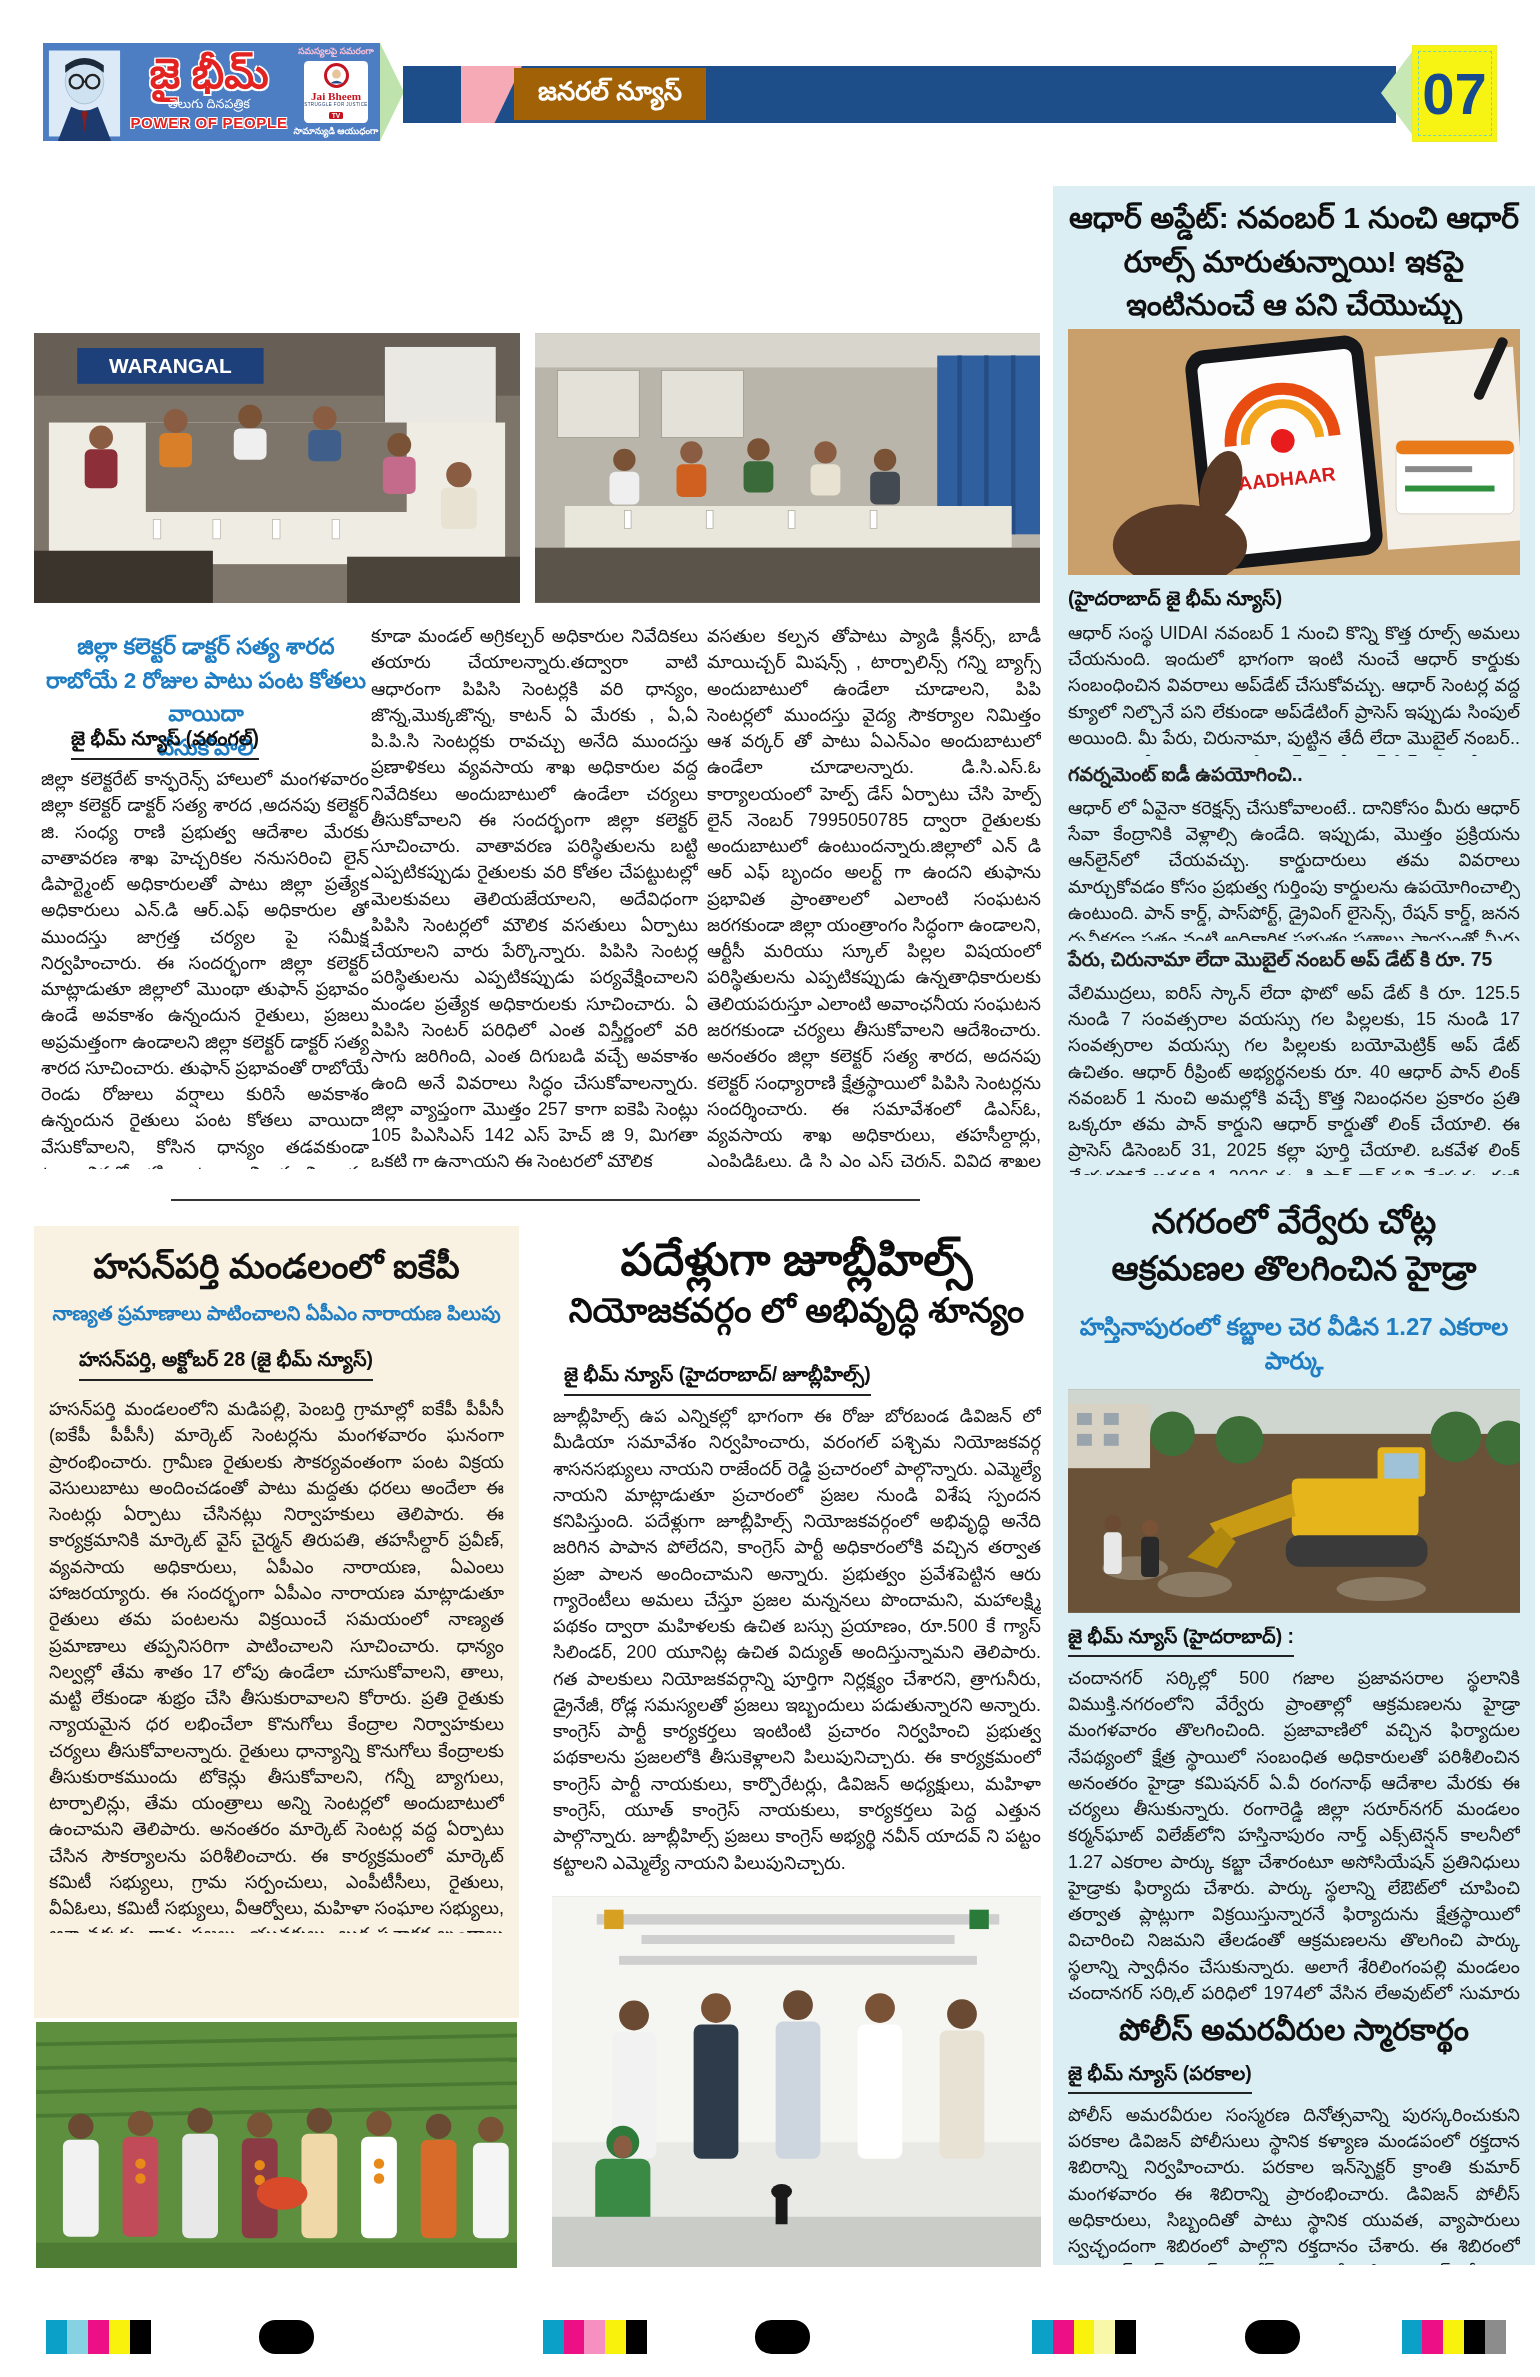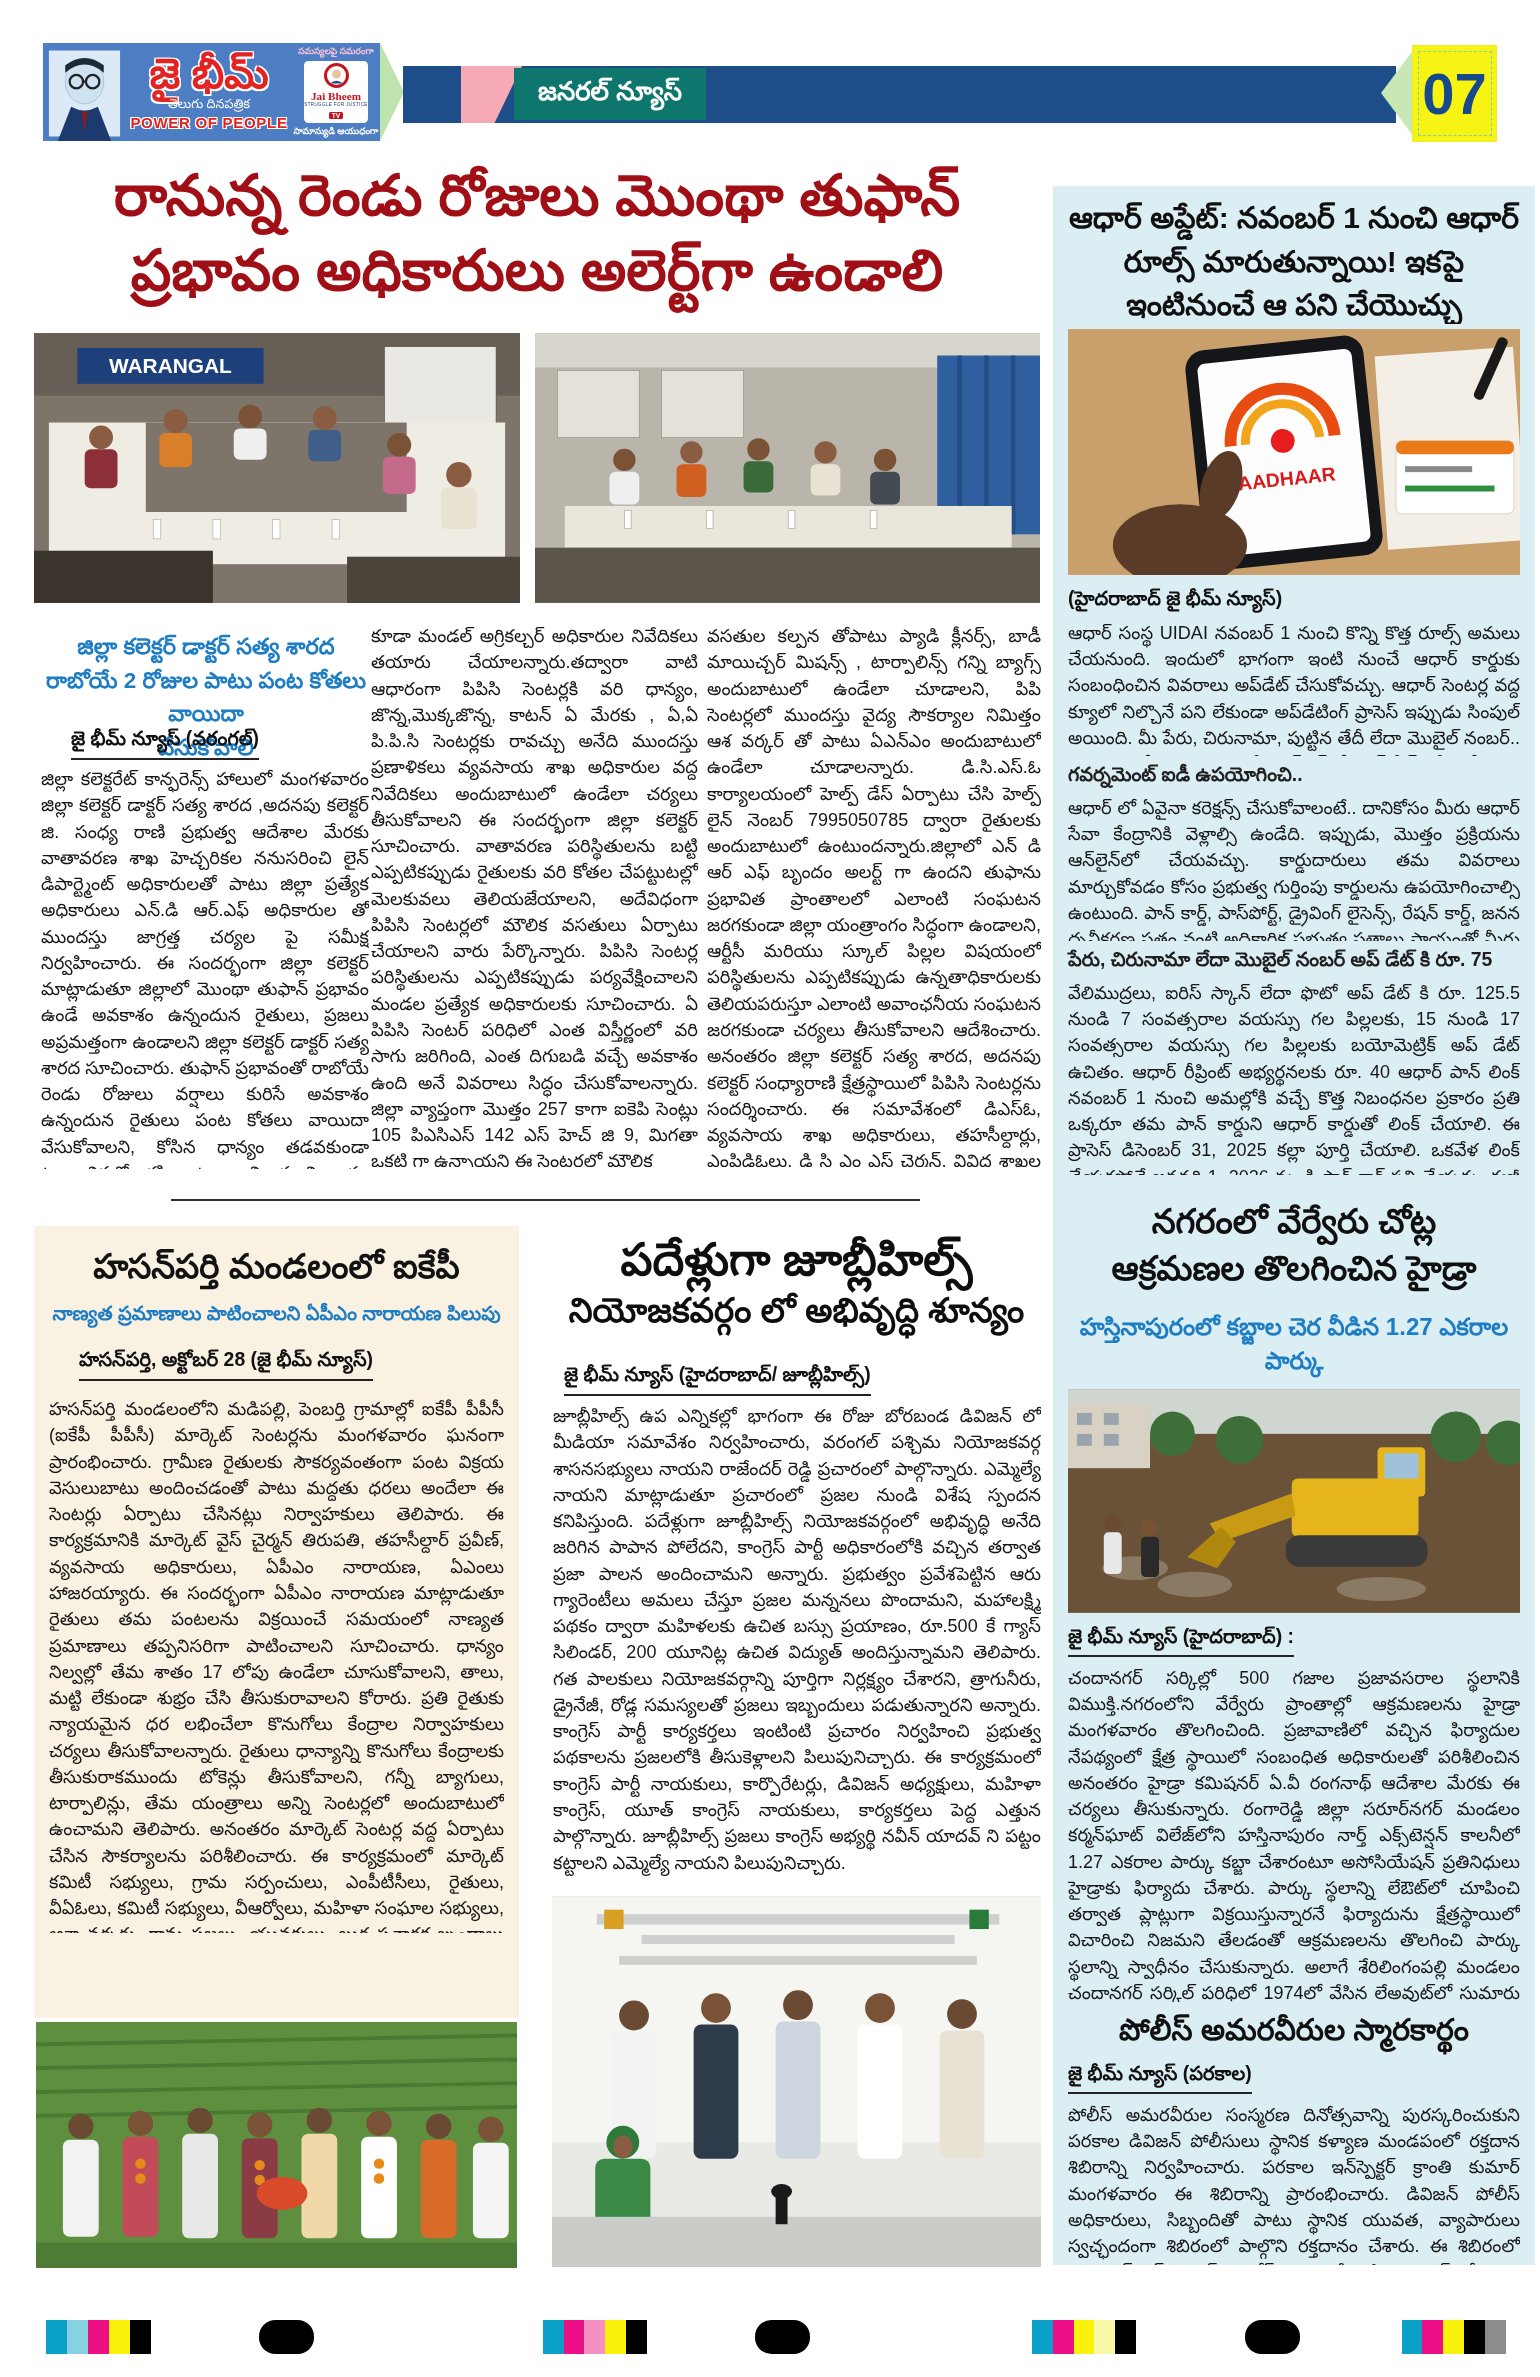--- a/index.html
+++ b/index.html
@@ -14,21 +14,21 @@
   .blue-sub{color:#1f7dc4;font-weight:bold;}
   .center{text-align:center;}
   .masthead{left:43px;top:43px;width:337px;height:98px;background:#4d7dc3;display:flex;}
   .m-title{color:#e32222;font-weight:bold;font-size:42px;line-height:1.0;
            text-shadow:-1.5px -1.5px 0 #fff,1.5px -1.5px 0 #fff,-1.5px 1.5px 0 #fff,1.5px 1.5px 0 #fff;}
   .m-power{color:#e32222;font-weight:bold;font-size:15px;letter-spacing:0.7px;
            text-shadow:-1.1px -1.1px 0 #fff,1.1px -1.1px 0 #fff,-1.1px 1.1px 0 #fff,1.1px 1.1px 0 #fff;}
   .navbar{left:403px;top:66px;width:993px;height:57px;background:#1d4e89;}
   .pinkflag{left:461px;top:66px;width:61px;height:57px;background:#f6aab6;
             clip-path:polygon(0 0,100% 0,55% 100%,0 100%);}
-  .newsbox{left:514px;top:68px;width:192px;height:52px;background:#0f766e;color:#fff;
+  .newsbox{left:514px;top:68px;width:192px;height:52px;background:#a16207;color:#fff;
            font-weight:bold;font-size:26px;display:flex;align-items:center;justify-content:center;}
   .datebar{left:775px;top:75px;width:567px;color:#fff;font-weight:bold;font-size:30px;text-align:center;}
   .datebar .sep{font-weight:normal;opacity:.8;padding:0 10.4px;font-size:22.4px;vertical-align:middle;}
   .greentrap{left:1381px;top:49px;width:33px;height:88px;background:#c7e8b4;
              clip-path:polygon(100% 0,100% 100%,0 50%);}
   .pagebox{left:1412px;top:45px;width:83px;height:95px;background:#f7f312;border:1.5px solid #eded30;
            display:flex;align-items:center;justify-content:center;}
   .pagebox .inner{border:1.5px dashed #79d2b4;width:72px;height:83px;display:flex;align-items:center;justify-content:center;
                   color:#164a8c;font-size:58px;font-weight:900;font-family:"Liberation Sans",sans-serif;}
   .lead-headline{left:30px;top:158px;width:1014px;text-align:center;color:#a00f16;font-weight:bold;
@@ -94,24 +94,20 @@
   <div class="abs newsbox">
     <span>జనరల్ న్యూస్</span>
   </div>
   <div class="abs greentrap"></div>
   <div class="abs pagebox">
     <div class="inner">
         <span>07</span>
       </div>
   </div>
 
-  <div class="abs lead-headline">
-    <div>రానున్న రెండు రోజులు మొంథా తుఫాన్</div>
-    <div>ప్రభావం అధికారులు అలెర్ట్‌గా ఉండాలి</div>
-  </div>
 
   <div class="photo" style="left:34px;top:333px;width:486px;height:270px;">
     <svg width="486" height="270" viewBox="0 0 652 362">
       <rect width="652" height="362" fill="#7d746a"></rect>
       <rect width="652" height="84" fill="#675f55"></rect>
       <rect x="58" y="20" width="250" height="48" fill="#1d3f7a"></rect>
       <text x="183" y="54" text-anchor="middle" fill="#ffffff" font-size="28" font-weight="bold" font-family="Liberation Sans,sans-serif">WARANGAL</text>
       <rect x="470" y="18" width="150" height="118" fill="#e9e8e2" stroke="#55504a"></rect>
       <rect x="20" y="120" width="612" height="190" fill="#efece4"></rect>
       <rect x="150" y="120" width="350" height="120" fill="#7d746a"></rect>

